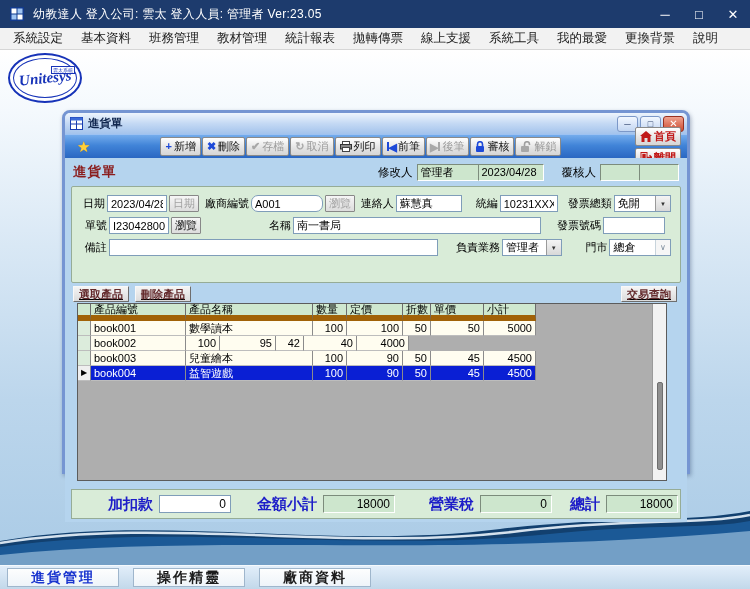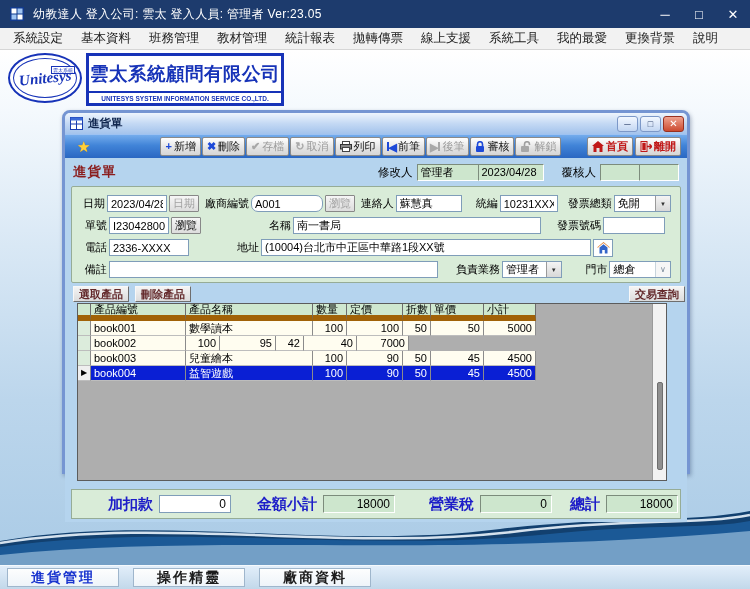--- a/index.html
+++ b/index.html
@@ -44,21 +44,21 @@
 
   .doc-toolbar{height:24px;background:linear-gradient(180deg,#74acec 0%,#4184d8 45%,#2a67c2 100%);border-top:1px solid #9dc2f2;display:flex;align-items:center;padding:0 4px 0 12px;}
   .star-icon{color:#ffd03a;font-size:15px;text-shadow:0 0 1px #b87f10;margin-right:4px;line-height:1;}
   .tb-group{display:flex;gap:1px;margin-left:66px;}
   .tb-btn{height:19px;display:flex;align-items:center;gap:2px;padding:0 4px;background:linear-gradient(180deg,#ffffff,#e3e3e3 60%,#d6d6d6);border:1px solid #8a8a8a;border-radius:2px;font-size:11px;color:#111;cursor:pointer;white-space:nowrap;}
   .tb-btn .glyph{font-weight:bold;color:#1d49d8;font-size:11px;line-height:1;}
   .tb-btn.disabled{color:#9a9a9a;}
   .tb-btn.disabled .glyph{color:#a8a8a8;}
   .tb-btn .bar-l{border-left:2px solid currentColor;height:9px;margin-right:-1px;}
   .tb-btn .bar-r{border-right:2px solid currentColor;height:9px;margin-left:-1px;}
-  .tb-nav{display:flex;gap:2px;margin-left:auto;margin-right:2px;}
+  .tb-nav{display:flex;gap:2px;margin-left:auto;margin-right:2px;flex-direction:column;}
   .tb-nav .tb-btn{color:#c01818;font-weight:bold;}
 
   .doc-body{position:relative;height:364px;background:#b5d4ee;font-size:11px;}
 
   
   .form-head{position:absolute;left:8px;right:8px;top:3px;height:22px;display:flex;align-items:center;}
   .form-title{font-size:13.5px;font-weight:bold;color:#8b1f1f;letter-spacing:1px;}
   .fh-right{margin-left:auto;display:flex;align-items:center;gap:4px;}
   .fh-label{font-size:11.5px;color:#000;}
   .ro-cell{height:17px;background:#cde6cd;border:1px solid;border-color:#7c8c7c #ffffff #ffffff #7c8c7c;font-size:11px;display:flex;align-items:center;padding:0 3px;color:#000;}
@@ -72,21 +72,21 @@
   .f-input{height:17px;background:#fff;border:1px solid #7f9db9;font-size:11px;padding:0 3px;color:#000;font-family:inherit;}
   .f-btn{height:17px;padding:0 3px;background:linear-gradient(180deg,#f6f6f6,#dddddd);border:1px solid #888;border-radius:1px;font-size:11px;color:#111;cursor:pointer;white-space:nowrap;}
   .f-btn.disabled{color:#a2a2a2;}
   .combo{height:17px;background:#fff;border:1px solid #7f9db9;display:flex;align-items:center;}
   .combo .val{flex:1;padding:0 3px;}
   .combo .drop{width:15px;height:15px;background:linear-gradient(180deg,#f4f4f4,#d8d8d8);border-left:1px solid #9a9a9a;display:flex;align-items:center;justify-content:center;font-size:6px;color:#333;}
   .combo.lite .drop{background:#f6f6f6;border-left:1px solid #c8d4dc;color:#7a8a9a;font-size:8px;}
   .home-btn{width:20px;height:18px;background:#fff;border:1px solid #7f9db9;display:flex;align-items:center;justify-content:center;cursor:pointer;}
 
   
-  .actions-row{position:absolute;left:8px;right:2px;top:128px;height:17px;display:flex;}
+  .actions-row{position:absolute;left:8px;right:10px;top:128px;height:17px;display:flex;text-decoration:underline;}
   .act-btn{height:16px;padding:0 5px;margin-right:6px;background:linear-gradient(180deg,#f4f4f4,#dcdcdc);border:1px solid;border-color:#f8f8f8 #6e6e6e #6e6e6e #f8f8f8;font-size:11px;color:#63292b;font-weight:bold;cursor:pointer;}
   .act-btn.right{margin-left:auto;margin-right:0;}
 
   
   .table-wrap{position:absolute;left:12px;top:145px;width:590px;height:178px;background:#aeaeae;border:1px solid #5c5c5c;overflow:hidden;}
   .grid{position:absolute;left:0;top:0;}
   .g-row{display:flex;}
   .g-cell{border-right:1px solid #8b8b8b;border-bottom:1px solid #bdbdbd;display:flex;align-items:center;padding:0 3px;height:15px;background:#fffdf0;color:#000;font-size:11px;white-space:nowrap;overflow:hidden;}
   .g-head .g-cell{background:#cfe8cf;height:17px;border-right:1px solid #6c6c6c;border-bottom:6px solid #a16207;font-size:11px;}
   .g-cell.sel{background:#dcecdc;padding:0;}
@@ -148,24 +148,20 @@
     <path d="M0,40 C180,14 360,48 560,26 C650,17 710,22 750,14 L750,58 L0,58 Z" fill="#1d5e9e" opacity="0.85"></path>
     <path d="M0,36 C170,9 340,46 520,24 C630,11 700,18 750,8" fill="none" stroke="#eaf3fb" stroke-width="2.5" opacity="0.9"></path>
     <path d="M0,48 C220,26 430,52 750,24 L750,58 L0,58 Z" fill="#bcd8ee" opacity="0.55"></path>
   </svg>
 
   <div class="logo-oval">
     <div class="inner">
       <span class="logo-script">Unitesys</span>
       <span class="logo-small">雲太系統</span>
     </div>
-  </div>
-  <div class="company-box">
-    <div class="company-name">雲太系統顧問有限公司</div>
-    <div class="company-en">UNITESYS SYSTEM INFORMATION SERVICE CO.,LTD.</div>
   </div>
 
   <div class="docwin">
 
     <div class="doc-titlebar">
       <svg class="doc-icon" viewBox="0 0 13 13">
         <rect x="0.5" y="0.5" width="12" height="12" fill="#fff" stroke="#1a3cb0"></rect>
         <rect x="0.5" y="0.5" width="12" height="3" fill="#3a6ad8"></rect>
         <line x1="0.5" y1="7" x2="12.5" y2="7" stroke="#1a3cb0"></line>
         <line x1="6.5" y1="3.5" x2="6.5" y2="12.5" stroke="#1a3cb0"></line>
@@ -283,32 +279,20 @@
         <div class="f-row">
           <span class="f-label" style="width:26px">單號</span>
           <input class="f-input" style="width: 60px;" value="I230428001">
           <button class="f-btn">瀏覽</button>
           <span class="f-label" style="width:26px;margin-left:62px">名稱</span>
           <input class="f-input" style="width: 248px;" value="南一書局">
           <span class="f-label" style="width:52px;margin-left:6px">發票號碼</span>
           <input class="f-input" style="width: 62px;" value="">
         </div>
         <div class="f-row">
-          <span class="f-label" style="width:26px">電話</span>
-          <input class="f-input" style="width: 80px;" value="2336-XXXX">
-          <span class="f-label" style="width:26px;margin-left:42px">地址</span>
-          <input class="f-input" style="width: 330px;" value="(10004)台北市中正區中華路1段XX號">
-          <div class="home-btn">
-            <svg width="13" height="12" viewBox="0 0 13 12">
-              <path d="M6.5 0 L13 5.5 L11.5 5.5 L11.5 5 L6.5 1 L1.5 5 L1.5 5.5 L0 5.5 Z" fill="#e07828"></path>
-              <path d="M2.5 5.5 L6.5 2.2 L10.5 5.5 L10.5 11.5 L7.8 11.5 L7.8 8 L5.2 8 L5.2 11.5 L2.5 11.5 Z" fill="#3565c8"></path>
-            </svg>
-          </div>
-        </div>
-        <div class="f-row">
           <span class="f-label" style="width:26px">備註</span>
           <input class="f-input" style="width: 332px;" value="">
           <span class="f-label" style="width:50px;margin-left:10px">負責業務</span>
           <div class="combo" style="width:60px">
             <span class="val">管理者</span>
             <span class="drop">▼</span>
           </div>
           <span class="f-label" style="width:26px;margin-left:18px">門市</span>
           <div class="combo lite" style="width:62px">
             <span class="val">總倉</span>
@@ -345,21 +329,21 @@
             <div class="g-cell c5 num">50</div>
             <div class="g-cell c6 num">5000</div>
           </div>
           <div class="g-row">
             <div class="g-cell sel c-sel"></div>
             <div class="g-cell c0">book002</div>
             <div class="g-cell c2 num">100</div>
             <div class="g-cell c3 num">95</div>
             <div class="g-cell c4 num">42</div>
             <div class="g-cell c5 num">40</div>
-            <div class="g-cell c6 num">7000</div>
+            <div class="g-cell c6 num">4000</div>
           </div>
           <div class="g-row">
             <div class="g-cell sel c-sel"></div>
             <div class="g-cell c0">book003</div>
             <div class="g-cell c1">兒童繪本</div>
             <div class="g-cell c2 num">100</div>
             <div class="g-cell c3 num">90</div>
             <div class="g-cell c4 num">50</div>
             <div class="g-cell c5 num">45</div>
             <div class="g-cell c6 num">4500</div>

